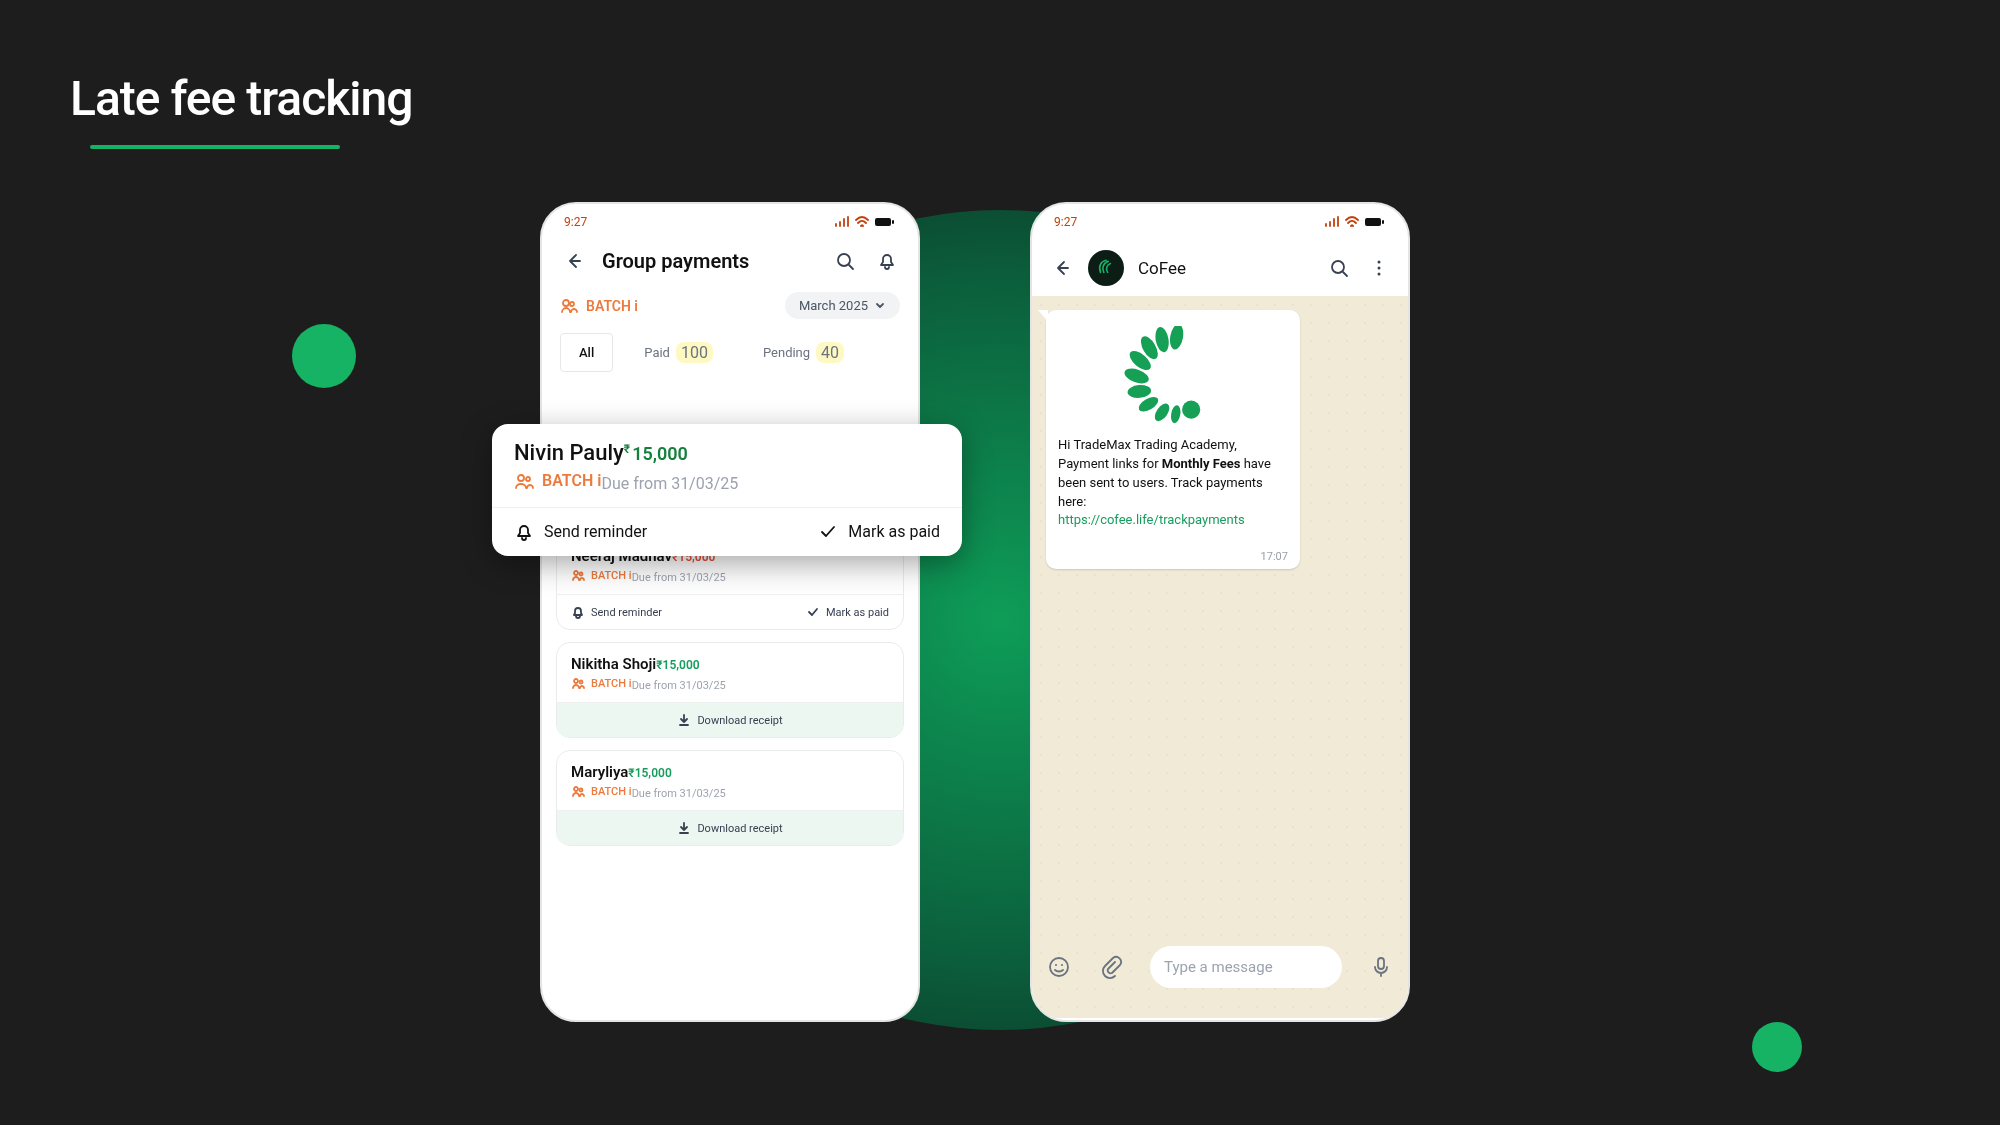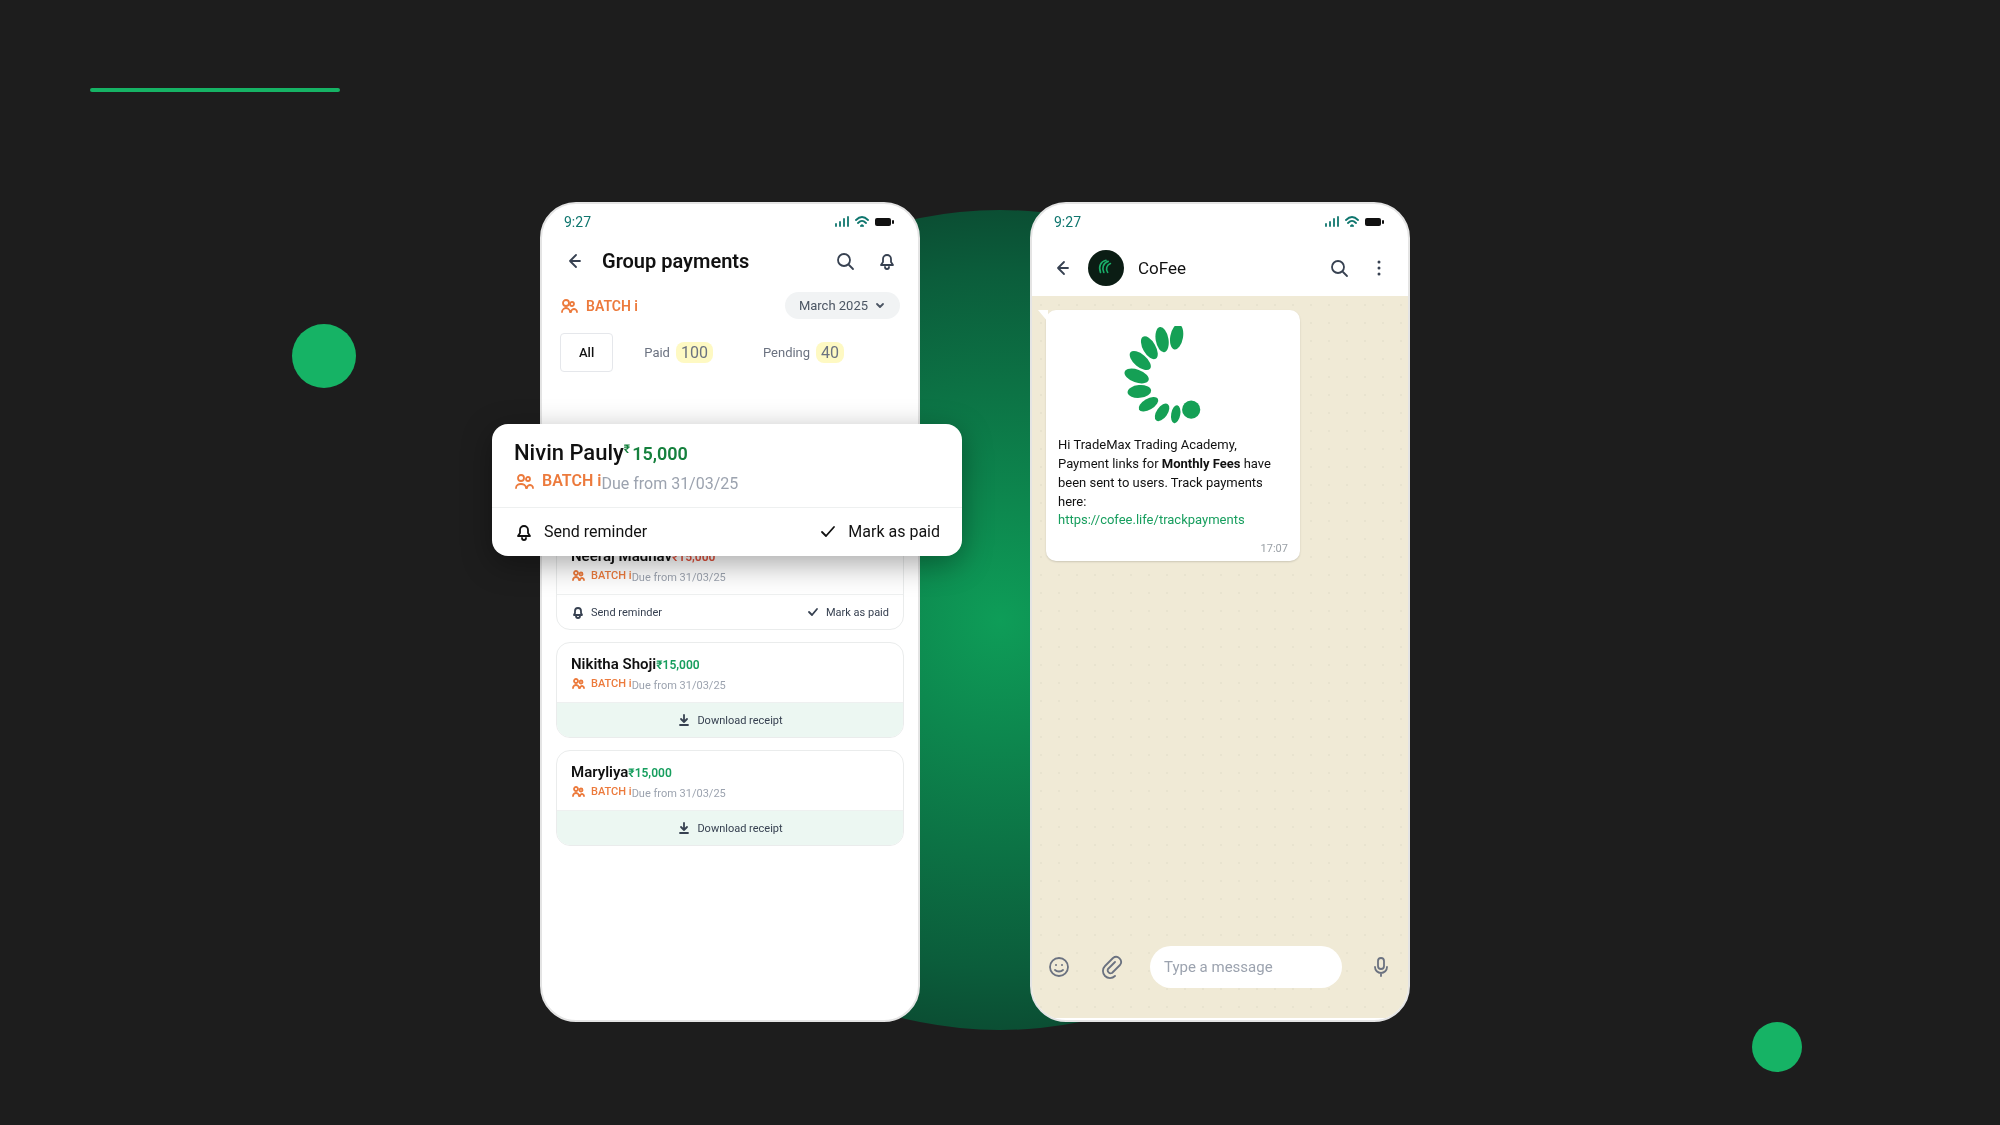--- a/index.html
+++ b/index.html
@@ -70,22 +70,22 @@
   .phone.left  { left: 540px; top: 202px; }
   .phone.right { left: 1030px; top: 202px; }
 
   
   .status-bar {
     height: 36px;
     display: flex;
     align-items: center;
     justify-content: space-between;
     padding: 0 22px;
-    font-size: 14px;
-    color: #0f766e;
+    font-size: 12px;
+    color: #c2410c;
   }
   .status-icons { display: flex; gap: 4px; align-items: center; }
   .status-icons svg { display: block; }
 
   
   .app-header {
     display: flex;
     align-items: center;
     padding: 8px 18px 14px;
     gap: 16px;
@@ -221,21 +221,21 @@
     position:absolute;
     left:-8px; top:0;
     border-width: 0 10px 12px 0;
     border-style: solid;
     border-color: transparent #fff transparent transparent;
   }
   .wa-msg .logo-wrap { display: flex; justify-content: center; padding: 4px 0 10px; }
   .wa-msg .msg-text { font-size: 13px; line-height: 1.45; color: #111; }
   .wa-msg .msg-text .bold { font-weight: 700; }
   .wa-msg .msg-link { color: #179e5e; word-break: break-all; text-align: center; }
-  .wa-msg .ts { text-align: right; font-size: 11px; color: #9aa0a6; margin-top: 12px; }
+  .wa-msg .ts { text-align: right; font-size: 11px; color: #9aa0a6; margin-top: 20px; }
 
   .wa-input-bar {
     position: absolute;
     left: 0; right: 0; bottom: 30px;
     padding: 0 14px;
     display: flex; align-items: center; gap: 26px;
   }
   .wa-pill {
     flex: 1;
     background: #fff;
@@ -252,20 +252,21 @@
   svg { fill: none; stroke: currentColor; stroke-width: 1.8; stroke-linecap: round; stroke-linejoin: round; }
 </style>
 </head>
 <body>
 
 <div class="bg-circle big"></div>
 <div class="bg-circle small1"></div>
 <div class="bg-circle small2"></div>
 
 <div class="heading">
+  <h1>Late fee tracking</h1>
   <div class="underline"></div>
 </div>
 
 <div class="phone left">
   <div class="status-bar">
     <span>9:27</span>
     <div class="status-icons">
       <svg width="16" height="12">
           <path d="M2 10v-2M6 10V6M10 10V3M14 10V1"></path>
         </svg>

